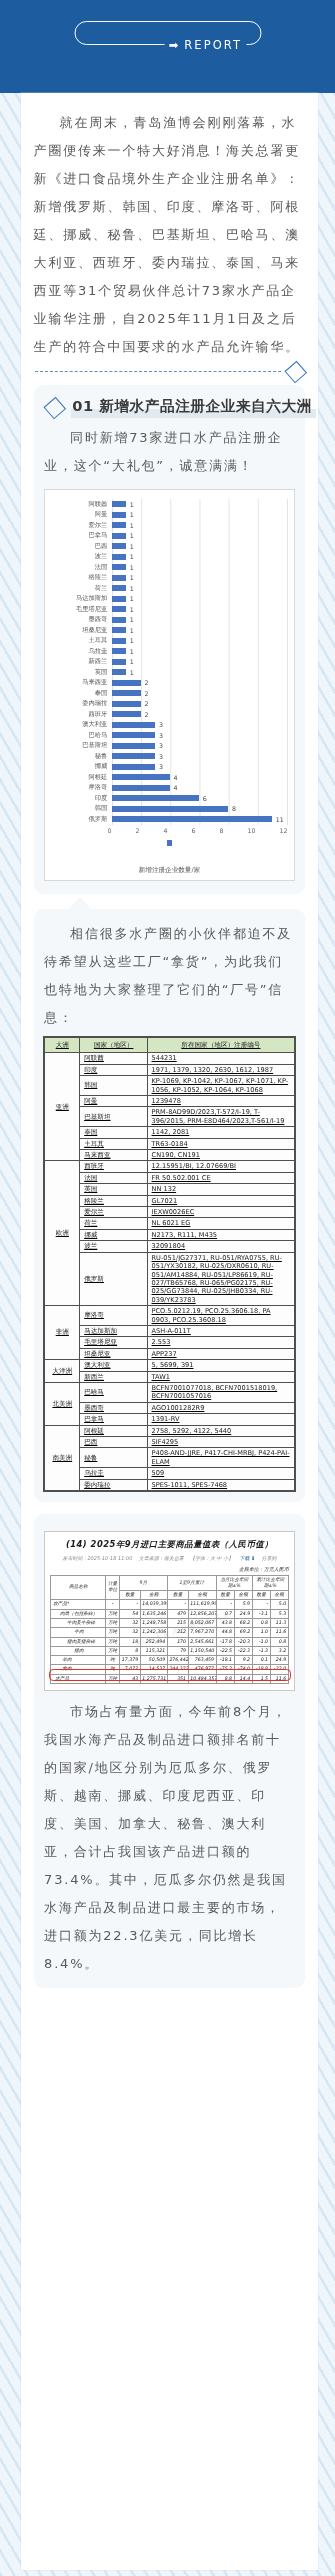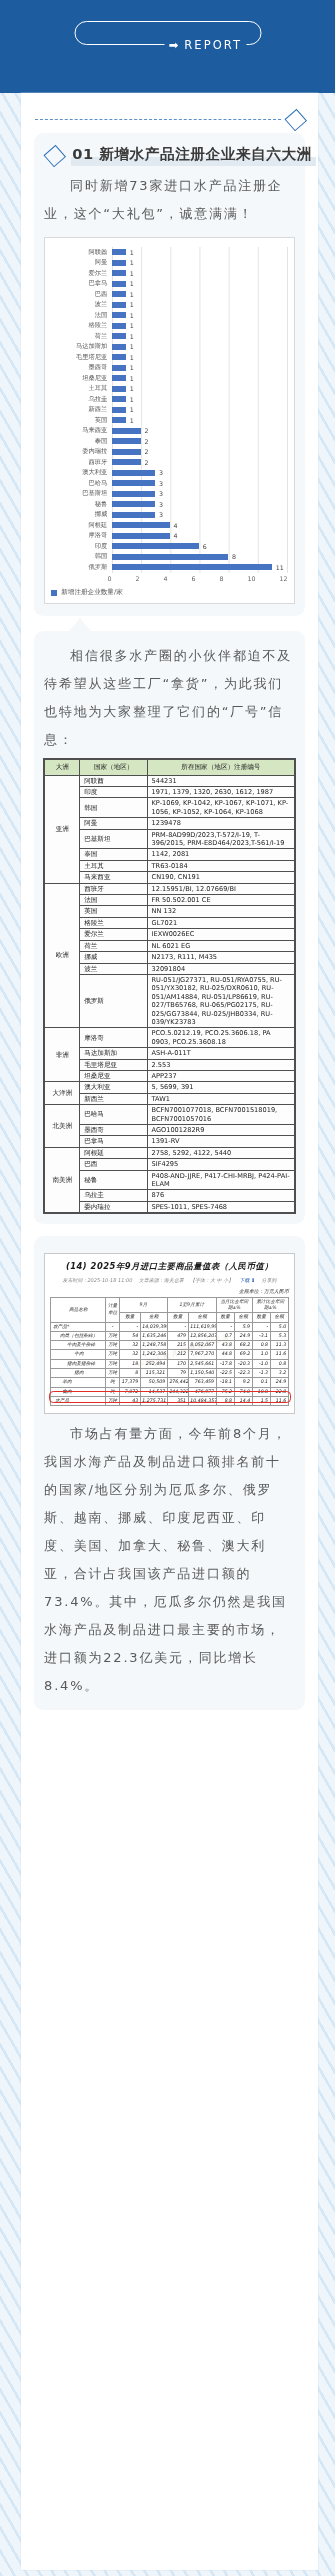--- a/index.html
+++ b/index.html
@@ -35,28 +35,28 @@
   .chart-box{background:#fff;border:0.5px solid #d9d9d9;margin:8.4px 0 2.1px;padding:9.4px 6.3px 5.2px;}
   .crow{display:flex;align-items:center;height:10.5px;}
   .clabel{width:56px;text-align:right;padding-right:4.2px;font-size:6.3px;color:#555;flex:none;white-space:nowrap;}
   .ctrack{position:relative;flex:1;height:100%;display:flex;align-items:center;
     background-image:linear-gradient(to right,#e3e3e3 0.5px,transparent 0.5px);
     background-size:calc(100%/6) 100%;border-right:0.5px solid #e3e3e3;}
   .cbar{height:5.8px;background:#4673c2;flex:none;}
   .cval{font-size:6.3px;color:#454545;margin-left:3.7px;}
   .caxis{display:flex;justify-content:space-between;margin-left:56px;margin-top:2.6px;
     font-size:6.3px;color:#666;}
-  .clegend{display:flex;align-items:center;gap:4px;margin-top:6.3px;
-    font-size:6.6px;color:#555;}
+  .clegend{display:flex;align-items:center;gap:20px;margin-top:6.3px;
+    font-size:6.6px;color:#555;flex-direction:column;}
   .lsq{width:5.8px;height:5.8px;background:#4673c2;}
   
   .pointer{width:0;height:0;border-left:11.5px solid transparent;border-right:11.5px solid transparent;
     border-bottom:13.6px solid #f5f8fb;margin:2.1px 0 0 35px;}
   
-  .gwrap{margin-top:5.2px;}
+  .gwrap{margin-top:5.2px;text-decoration:underline;}
   .gtable{width:100%;border-collapse:collapse;background:#fdfdfd;outline:0.5px solid #4f4f4f;}
   .gtable th,.gtable td{border:0.5px solid #4f4f4f;font-size:6.6px;color:#222;
     padding:1px 3.7px;line-height:8.4px;word-break:break-word;}
   .gtable thead th{background:#d5e6c3;font-weight:normal;text-align:center;height:12.6px;}
   .gtable td.cont{text-align:center;width:27px;}
   .gtable td.country{width:59px;}
   
   .cust{background:#fff;border:0.5px solid #c9c9c9;margin:6.3px 0;padding:7.3px 5.2px 6.3px;position:relative;font-style:italic;}
   .cust-title{text-align:center;font-size:8.4px;font-weight:bold;color:#1c1c1c;letter-spacing:0.5px;}
   .cust-meta{display:flex;justify-content:center;align-items:center;gap:6.3px;
@@ -81,20 +81,21 @@
   <div class="pill">
     <div class="report">
       <span class="arrow">➡</span>
       <span>REPORT</span>
     </div>
   </div>
 </div>
 
 <div class="card">
 
+  <p class="para">就在周末，青岛渔博会刚刚落幕，水产圈便传来一个特大好消息！海关总署更新《进口食品境外生产企业注册名单》：新增俄罗斯、韩国、印度、摩洛哥、阿根廷、挪威、秘鲁、巴基斯坦、巴哈马、澳大利亚、西班牙、委内瑞拉、泰国、马来西亚等31个贸易伙伴总计73家水产品企业输华注册，自2025年11月1日及之后生产的符合中国要求的水产品允许输华。</p>
 
   <div class="sep">
     <div class="dia"></div>
   </div>
 
   <div class="panel">
     <div class="sec-head">
       <div class="dia"></div>
       <div class="sec-title">01 新增水产品注册企业来自六大洲</div>
     </div>
@@ -467,21 +468,21 @@
             <tr>
               <td class="country">巴西</td>
               <td>SIF4295</td>
             </tr>
             <tr>
               <td class="country">秘鲁</td>
               <td>P408-AND-JJRE, P417-CHI-MRBJ, P424-PAI-ELAM</td>
             </tr>
             <tr>
               <td class="country">乌拉圭</td>
-              <td>876</td>
+              <td>509</td>
             </tr>
             <tr>
               <td class="country">委内瑞拉</td>
               <td>SPES-1011, SPES-7468</td>
             </tr>
           </tbody>
       </table>
     </div>
   </div>
 

